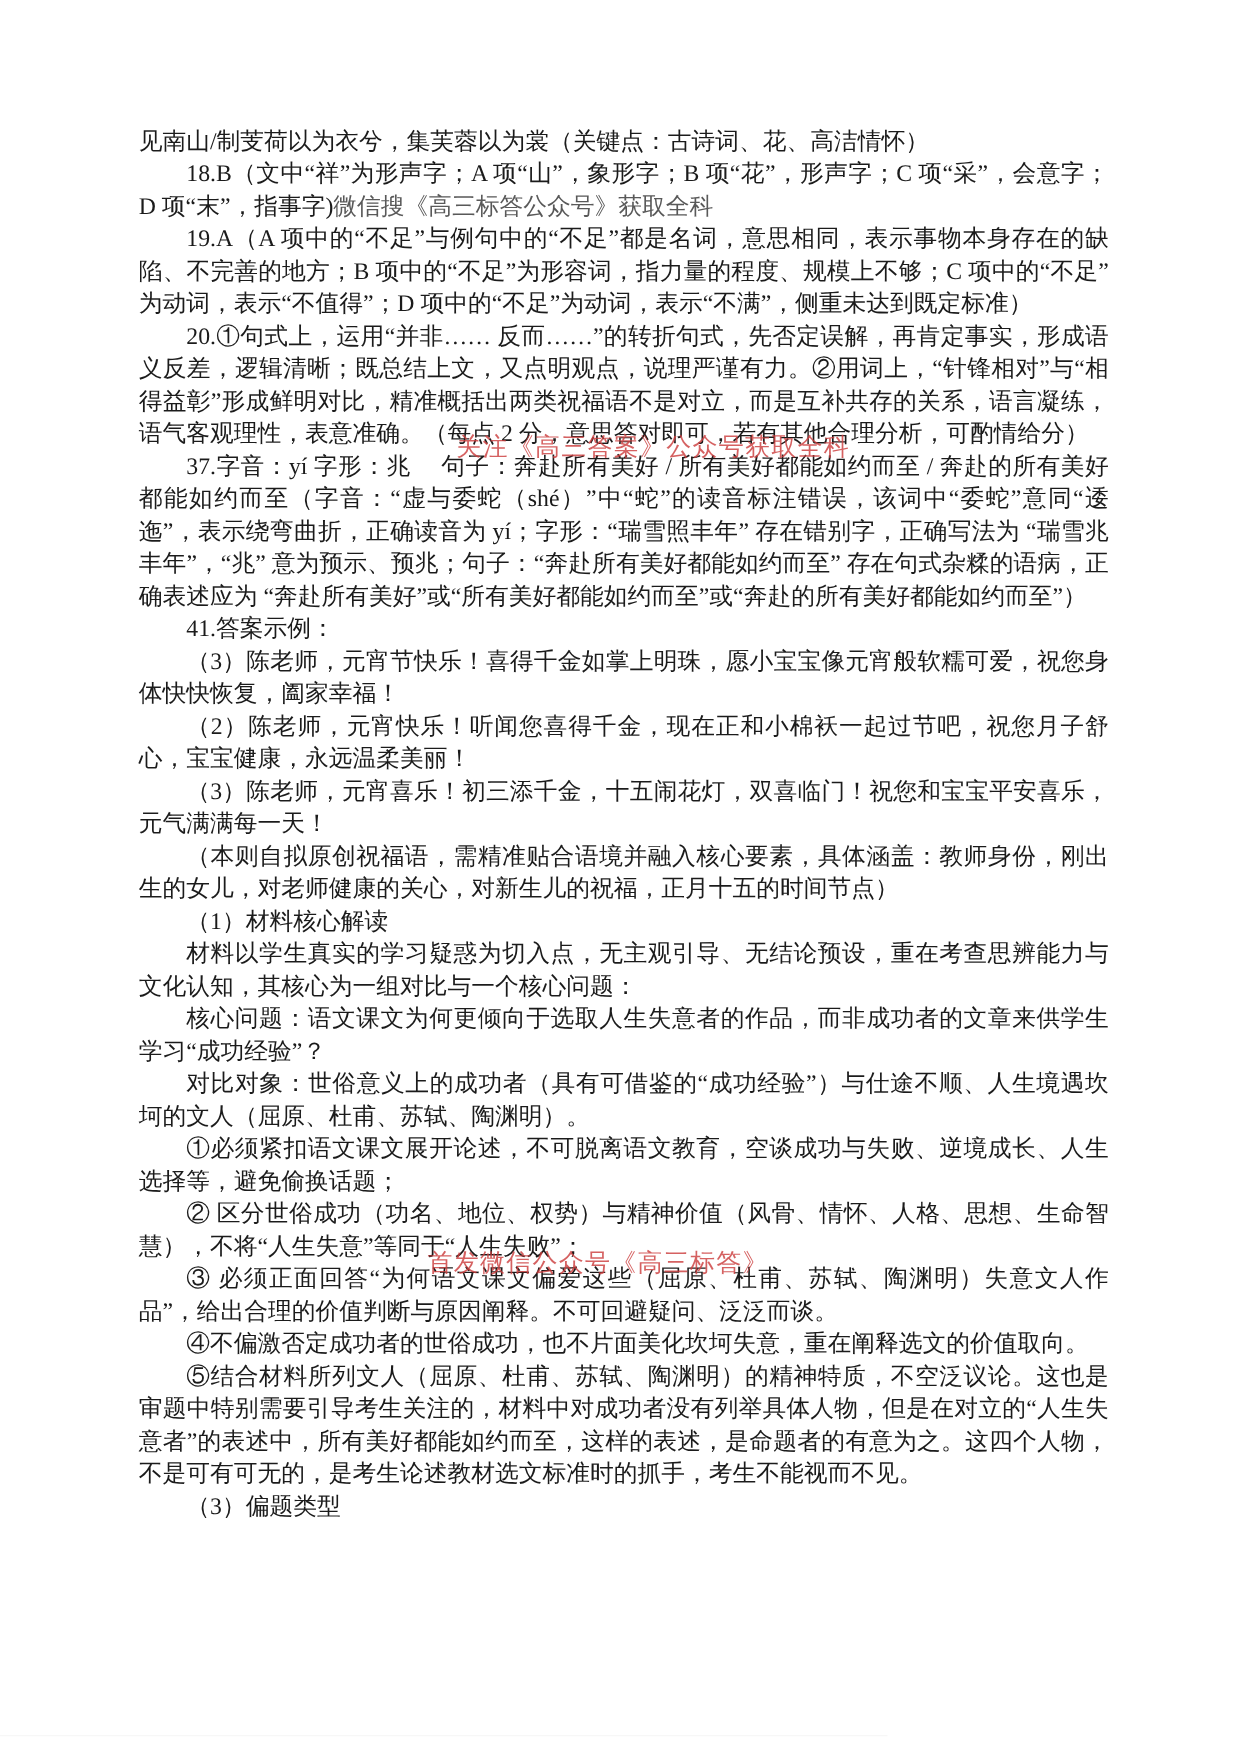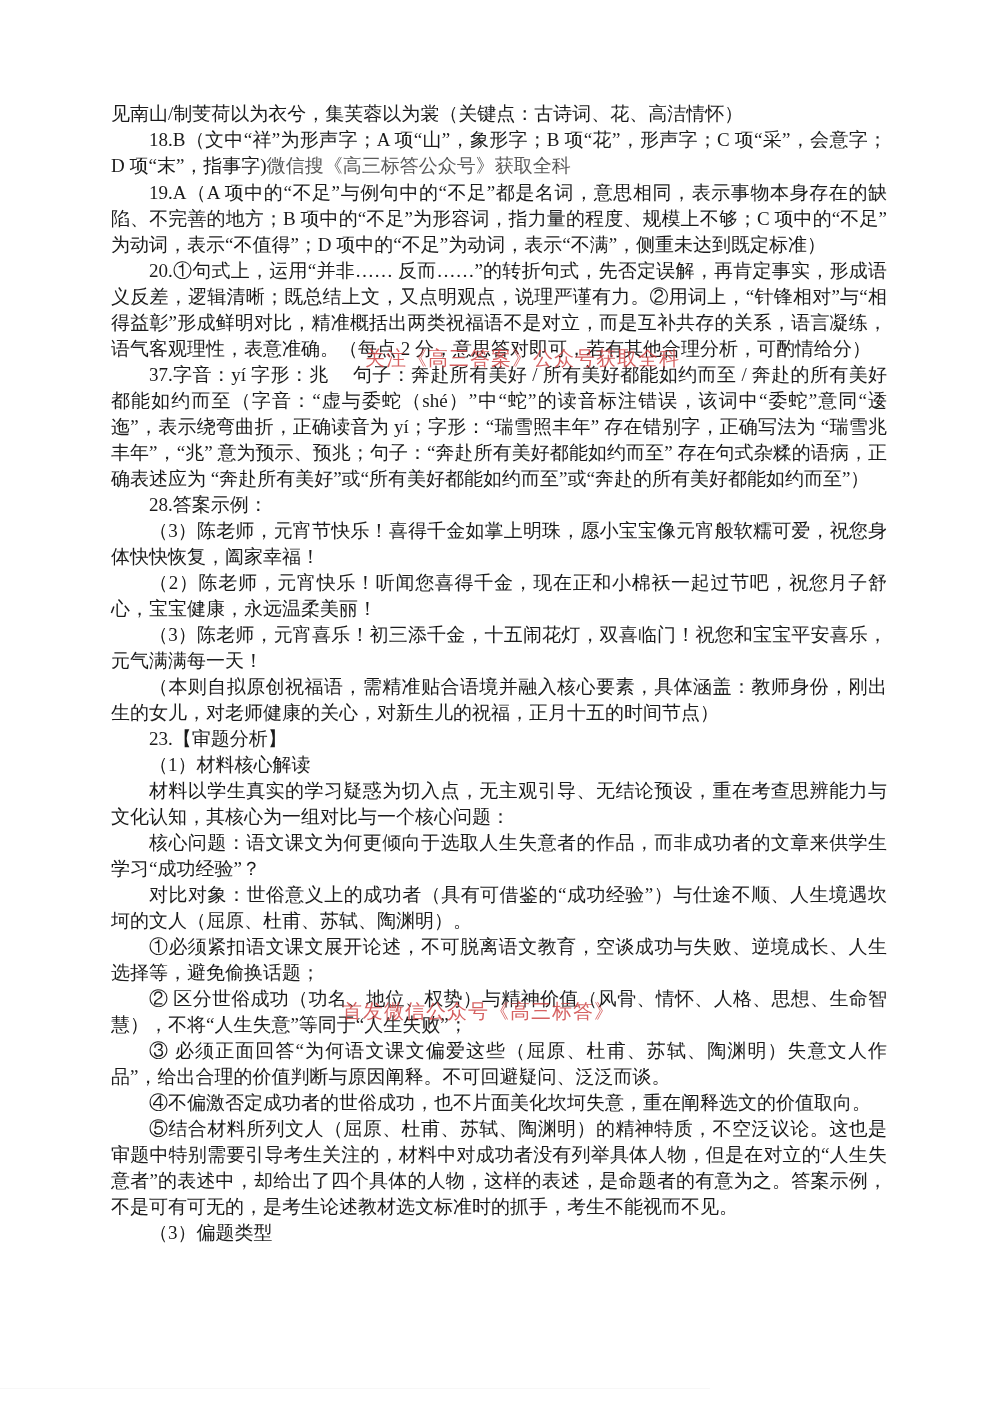--- a/index.html
+++ b/index.html
@@ -46,35 +46,34 @@
 </style>
 </head>
 <body>
 
 <div class="doc-page">
     <p class="para"><span>见南山/制芰荷以为衣兮，集芙蓉以为裳（关键点：古诗词、花、高洁情怀）</span></p>
     <p class="para indent"><span>18.B（文中“祥”为形声字；A 项“山”，象形字；B 项“花”，形声字；C 项“采”，会意字；D 项“末”，指事字)</span><span class="muted">微信搜《高三标答公众号》获取全科</span></p>
     <p class="para indent"><span>19.A（A 项中的“不足”与例句中的“不足”都是名词，意思相同，表示事物本身存在的缺陷、不完善的地方；B 项中的“不足”为形容词，指力量的程度、规模上不够；C 项中的“不足”为动词，表示“不值得”；D 项中的“不足”为动词，表示“不满”，侧重未达到既定标准）</span></p>
     <p class="para indent"><span>20.①句式上，运用“并非…… 反而……”的转折句式，先否定误解，再肯定事实，形成语义反差，逻辑清晰；既总结上文，又点明观点，说理严谨有力。②用词上，“针锋相对”与“相得益彰”形成鲜明对比，精准概括出两类祝福语不是对立，而是互补共存的关系，语言凝练，语气客观理性，表意准确。（每点 2 分，意思答对即可，若有其他合理分析，可酌情给分）</span></p>
     <p class="para indent"><span>37.字音：yí 字形：兆　 句子：奔赴所有美好 / 所有美好都能如约而至 / 奔赴的所有美好都能如约而至（字音：“虚与委蛇（shé）”中“蛇”的读音标注错误，该词中“委蛇”意同“逶迤”，表示绕弯曲折，正确读音为 yí；字形：“瑞雪照丰年” 存在错别字，正确写法为 “瑞雪兆丰年”，“兆” 意为预示、预兆；句子：“奔赴所有美好都能如约而至” 存在句式杂糅的语病，正确表述应为 “奔赴所有美好”或“所有美好都能如约而至”或“奔赴的所有美好都能如约而至”）</span></p>
-    <p class="para indent"><span>28.答案示例：</span></p>
+    <p class="para indent"><span>41.答案示例：</span></p>
     <p class="para indent"><span>（3）陈老师，元宵节快乐！喜得千金如掌上明珠，愿小宝宝像元宵般软糯可爱，祝您身体快快恢复，阖家幸福！</span></p>
     <p class="para indent"><span>（2）陈老师，元宵快乐！听闻您喜得千金，现在正和小棉袄一起过节吧，祝您月子舒心，宝宝健康，永远温柔美丽！</span></p>
     <p class="para indent"><span>（3）陈老师，元宵喜乐！初三添千金，十五闹花灯，双喜临门！祝您和宝宝平安喜乐，元气满满每一天！</span></p>
     <p class="para indent"><span>（本则自拟原创祝福语，需精准贴合语境并融入核心要素，具体涵盖：教师身份，刚出生的女儿，对老师健康的关心，对新生儿的祝福，正月十五的时间节点）</span></p>
-    <p class="para indent"><span>23.【审题分析】</span></p>
     <p class="para indent"><span>（1）材料核心解读</span></p>
     <p class="para indent"><span>材料以学生真实的学习疑惑为切入点，无主观引导、无结论预设，重在考查思辨能力与文化认知，其核心为一组对比与一个核心问题：</span></p>
     <p class="para indent"><span>核心问题：语文课文为何更倾向于选取人生失意者的作品，而非成功者的文章来供学生学习“成功经验”？</span></p>
     <p class="para indent"><span>对比对象：世俗意义上的成功者（具有可借鉴的“成功经验”）与仕途不顺、人生境遇坎坷的文人（屈原、杜甫、苏轼、陶渊明）。</span></p>
     <p class="para indent"><span>①必须紧扣语文课文展开论述，不可脱离语文教育，空谈成功与失败、逆境成长、人生选择等，避免偷换话题；</span></p>
     <p class="para indent"><span>② 区分世俗成功（功名、地位、权势）与精神价值（风骨、情怀、人格、思想、生命智慧），不将“人生失意”等同于“人生失败”；</span></p>
     <p class="para indent"><span>③ 必须正面回答“为何语文课文偏爱这些（屈原、杜甫、苏轼、陶渊明）失意文人作品”，给出合理的价值判断与原因阐释。不可回避疑问、泛泛而谈。</span></p>
     <p class="para indent"><span>④不偏激否定成功者的世俗成功，也不片面美化坎坷失意，重在阐释选文的价值取向。</span></p>
-    <p class="para indent"><span>⑤结合材料所列文人（屈原、杜甫、苏轼、陶渊明）的精神特质，不空泛议论。这也是审题中特别需要引导考生关注的，材料中对成功者没有列举具体人物，但是在对立的“人生失意者”的表述中，却给出了四个具体的人物，这样的表述，是命题者的有意为之。答案示例，不是可有可无的，是考生论述教材选文标准时的抓手，考生不能视而不见。</span></p>
+    <p class="para indent"><span>⑤结合材料所列文人（屈原、杜甫、苏轼、陶渊明）的精神特质，不空泛议论。这也是审题中特别需要引导考生关注的，材料中对成功者没有列举具体人物，但是在对立的“人生失意者”的表述中，所有美好都能如约而至，这样的表述，是命题者的有意为之。这四个人物，不是可有可无的，是考生论述教材选文标准时的抓手，考生不能视而不见。</span></p>
     <p class="para indent"><span>（3）偏题类型</span></p>
   </div>
 
 <div class="watermark wm1">关注《高三答案》公众号获取全科</div>
 
 <div class="watermark wm2">首发微信公众号《高三标答》</div>
 
 <div class="page-bottom-rule"></div>
 
 </body></html>

